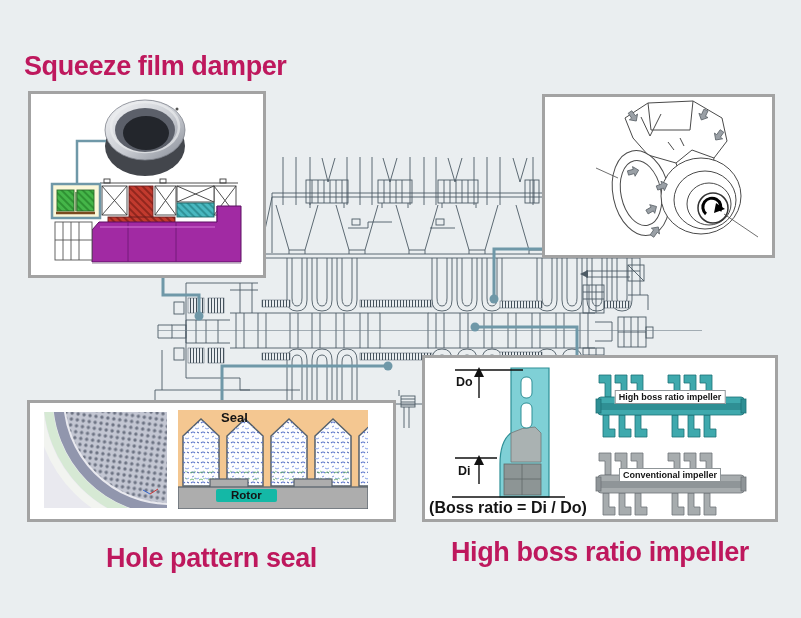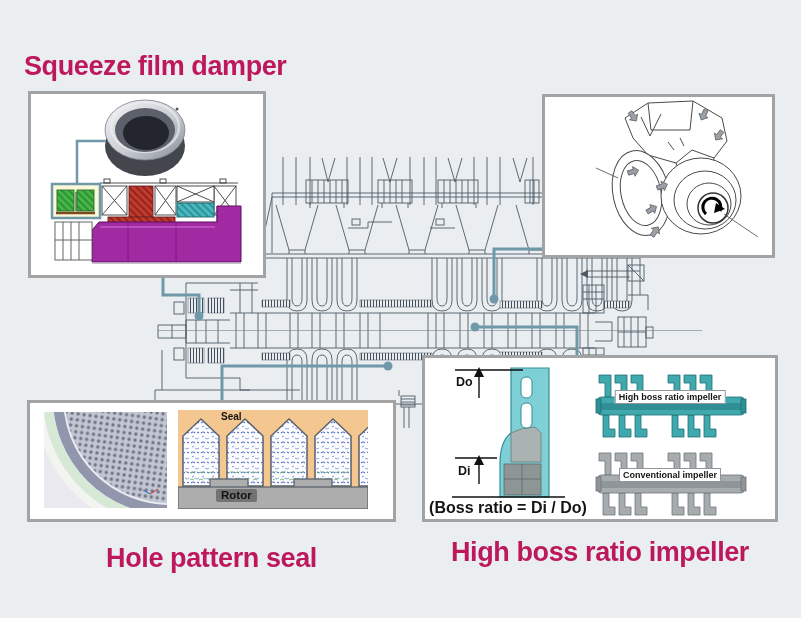--- a/index.html
+++ b/index.html
@@ -13,22 +13,22 @@
     letter-spacing:-0.4px;white-space:nowrap;
   }
   .title.centered{white-space:nowrap;text-align:center;}
   .callout{
     position:absolute;background:#ffffff;border:3px solid #a3a3a3;box-sizing:content-box;
   }
   .callout svg{position:absolute;left:0;top:0;display:block;}
   .inlabel{
     position:absolute;font-weight:bold;color:#141414;line-height:1.15;white-space:nowrap;
   }
-  .lbl-seal{font-size:10px;}
-  .lbl-rotor{font-size:11.5px;background:#737373;padding:0 5px;border-radius:2px;}
+  .lbl-seal{font-size:13px;}
+  .lbl-rotor{font-size:11.5px;background:#14b8a6;padding:0 15px;border-radius:2px;}
   .lbl-dim{font-size:12.5px;}
   .lbl-formula{font-size:16px;transform:translateX(-50%);}
   .lbl-impeller{
     font-size:9px;background:#ffffff;border:1px solid #8f9598;padding:0 3px;
     transform:translateX(-50%);line-height:12px;
   }
 </style>
 </head>
 <body>
 

